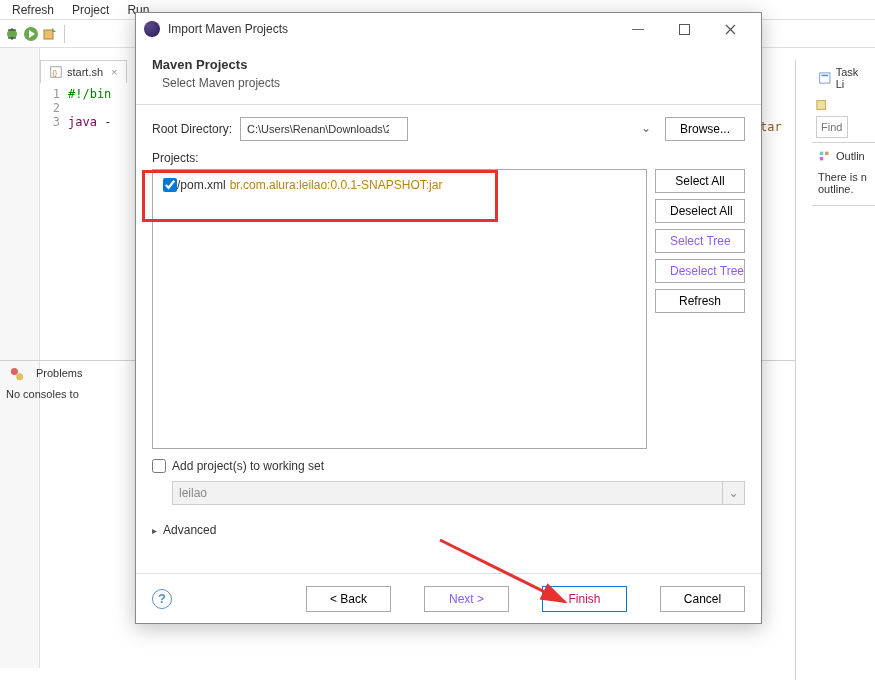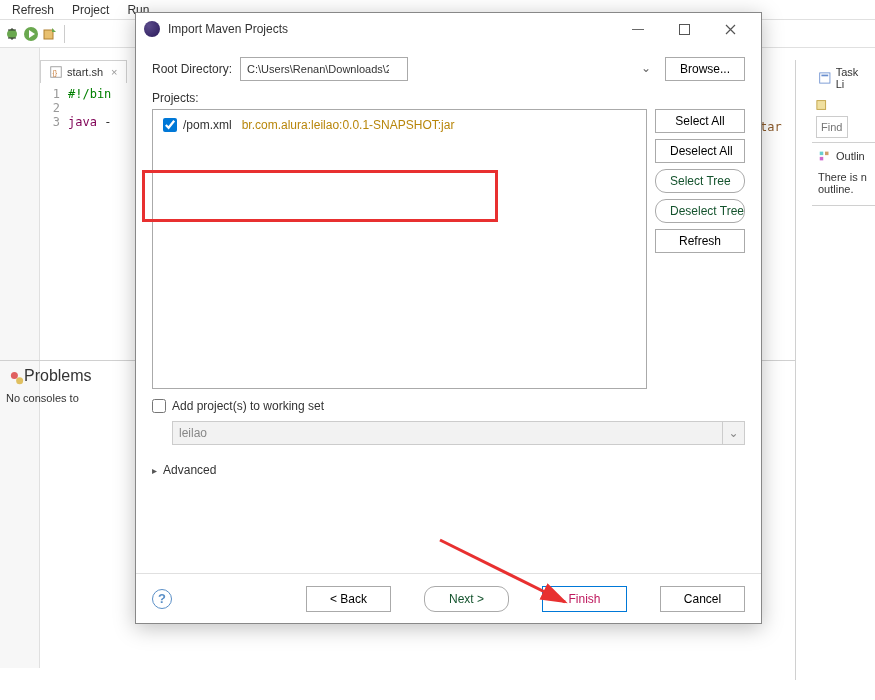--- a/index.html
+++ b/index.html
@@ -20,21 +20,21 @@
     .lineno { width: 24px; color: #999; text-align: right; padding-right: 8px; }
     .code-green { color: #008000; }
     .code-purple { color: #7f0055; }
     
     .right-panels { position: absolute; right: 0; top: 60px; width: 80px; height: 620px; border-left: 1px solid #d0d0d0; }
     .panel { border-bottom: 1px solid #d0d0d0; padding: 4px; margin-left: 16px; }
     .panel-tab { display: flex; align-items: center; gap: 4px; font-size: 11px; padding: 2px; }
     .find-input { width: 32px; font-size: 11px; padding: 4px; border: 1px solid #ccc; margin-top: 4px; }
     
     .bottom-panel { position: absolute; left: 0; right: 80px; top: 360px; height: 40px; border-top: 1px solid #d0d0d0; padding: 4px; }
-    .bottom-tab { display: inline-flex; align-items: flex-end; gap: 0; padding: 2px 6px; font-size: 16px; }
+    .bottom-tab { display: inline-flex; align-items: flex-start; gap: 12px; padding: 2px 6px; font-size: 11px; }
     
     
     .dialog { position: absolute; left: 135px; top: 12px; width: 627px; height: 612px; background: #fff; border: 1px solid #888; box-shadow: 0 4px 20px rgba(0,0,0,0.25); z-index: 100; display: flex; flex-direction: column; }
     .titlebar { height: 32px; display: flex; align-items: center; padding: 0 8px; }
     .titlebar-icon { width: 16px; height: 16px; margin-right: 8px; border-radius: 50%; background: radial-gradient(circle at 30% 30%, #5a4a8a, #2a1a5a); }
     .titlebar-text { flex: 1; font-size: 12px; color: #333; }
     .titlebar-btns { display: flex; gap: 0; }
     .titlebar-btn { width: 46px; height: 30px; display: flex; align-items: center; justify-content: center; color: #555; cursor: pointer; }
     
     .dialog-header { padding: 12px 16px 14px; border-bottom: 1px solid #e0e0e0; }
@@ -42,26 +42,26 @@
     .dialog-header p { font-size: 12px; color: #555; margin-left: 10px; }
     
     .dialog-body { flex: 1; padding: 12px 16px; overflow: auto; }
     .form-row { display: flex; align-items: center; gap: 8px; margin-bottom: 10px; }
     .form-label { font-size: 12px; white-space: nowrap; }
     .root-input { flex: 1; height: 24px; border: 1px solid #aaa; padding: 2px 18px 2px 6px; font-size: 11px; color: #333; position: relative; background: #fff; }
     .root-combo { flex: 1; position: relative; }
     .root-combo::after { content: '⌄'; position: absolute; right: 6px; top: 4px; color: #666; pointer-events: none; }
     .btn { height: 24px; padding: 0 14px; border: 1px solid #aaa; background: #fff; font-size: 12px; cursor: pointer; white-space: nowrap; }
     .btn.primary { border-color: #0078d7; color: #be185d; }
-    .btn.disabled { color: #14532d; cursor: default; border-radius: 11px; }
+    .btn.disabled { color: #8b5cf6; cursor: default; }
     
     .projects-section { display: flex; gap: 8px; }
     .projects-list { flex: 1; height: 280px; border: 1px solid #aaa; padding: 6px; background: #fff; }
     .highlight-box { border: 3px solid #e83030; position: absolute; left: 142px; top: 170px; width: 356px; height: 52px; z-index: 150; pointer-events: none; }
-    .project-item { display: flex; align-items: flex-start; gap: 6px; font-size: 12px; padding: 2px 4px; }
+    .project-item { display: flex; align-items: flex-start; font-size: 12px; padding: 2px 4px; }
     .project-item input[type=checkbox] { width: 14px; height: 14px; accent-color: #0078d7; }
     .artifact { color: #b8860b; margin-left: 4px; }
     .side-btns { display: flex; flex-direction: column; gap: 6px; }
     .side-btns .btn { width: 90px; }
     
     .working-set-row { display: flex; align-items: center; gap: 6px; margin-top: 10px; }
     .working-set-row input[type=checkbox] { width: 14px; height: 14px; }
     .ws-combo { display: flex; margin: 8px 0 0 20px; }
     .ws-combo input { flex: 1; height: 24px; border: 1px solid #ccc; background: #f2f2f2; padding: 2px 6px; color: #888; font-size: 12px; }
     .ws-combo .dd { width: 22px; height: 24px; border: 1px solid #ccc; border-left: none; background: #f2f2f2; display: flex; align-items: center; justify-content: center; color: #888; }
@@ -187,20 +187,24 @@
           </svg>
         </div>
       <div class="titlebar-btn">
           <svg width="11" height="11" viewBox="0 0 11 11">
             <path d="M1 1 L10 10 M10 1 L1 10" stroke="#555" stroke-width="1.2"></path>
           </svg>
         </div>
     </div>
   </div>
 
+  <div class="dialog-header">
+    <h2>Maven Projects</h2>
+    <p>Select Maven projects</p>
+  </div>
 
   <div class="dialog-body">
     <div class="form-row">
       <span class="form-label">Root Directory:</span>
       <div class="root-combo">
         <input class="root-input" readonly="" value="C:\Users\Renan\Downloads\2019-selenium-java-projeto_inicial\2019-seleniun" style="">
       </div>
       <button class="btn">Browse...</button>
     </div>
 

